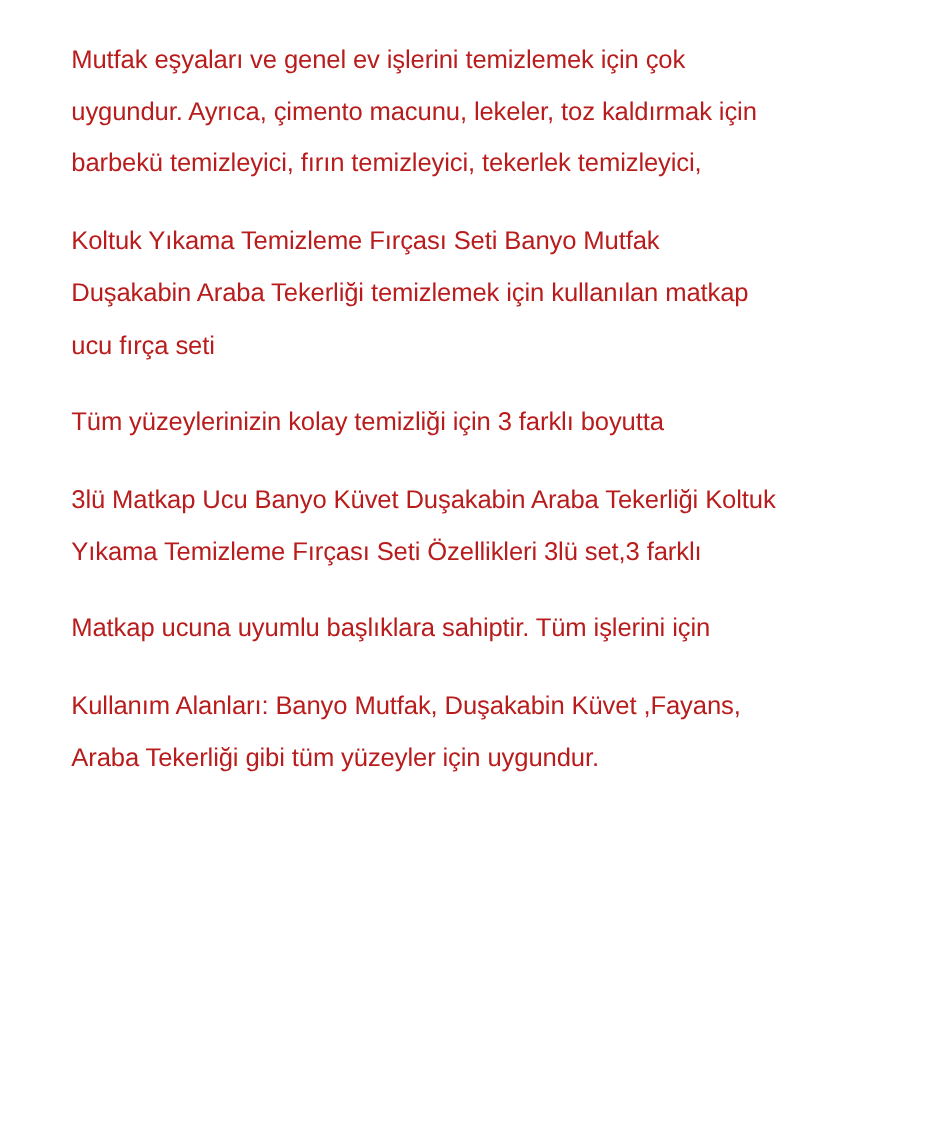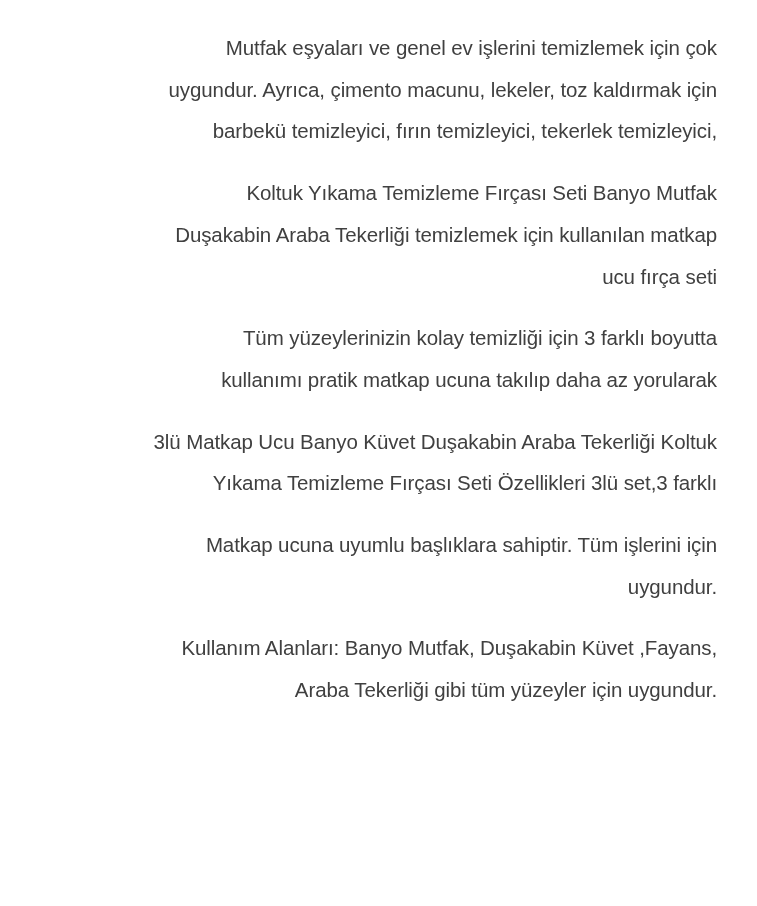--- a/index.html
+++ b/index.html
@@ -13,23 +13,22 @@
       overflow: hidden;
     }
     .content {
       position: absolute;
       left: 57px;
       top: 27px;
       width: 660px;
       font-family: "Liberation Sans", "DejaVu Sans", sans-serif;
       font-size: 20.5px;
       line-height: 41.7px;
-      color: #404040;
+      color: #b91c1c;
       letter-spacing: -0.1px;
-      text-align: right;
     }
     .content p {
       margin: 0 0 20px 0;
       padding: 0;
       word-spacing: 0px;
     }
     .content p:last-child {
       margin-bottom: 0;
     }
     .line {
@@ -46,27 +45,25 @@
     <span class="line">uygundur. Ayrıca, çimento macunu, lekeler, toz kaldırmak için</span>
     <span class="line">barbekü temizleyici, fırın temizleyici, tekerlek temizleyici,</span>
   </p>
   <p>
     <span class="line">Koltuk Yıkama Temizleme Fırçası Seti Banyo Mutfak</span>
     <span class="line">Duşakabin Araba Tekerliği temizlemek için kullanılan matkap</span>
     <span class="line">ucu fırça seti</span>
   </p>
   <p>
     <span class="line">Tüm yüzeylerinizin kolay temizliği için 3 farklı boyutta</span>
-    <span class="line">kullanımı pratik matkap ucuna takılıp daha az yorularak</span>
   </p>
   <p>
     <span class="line">3lü Matkap Ucu Banyo Küvet Duşakabin Araba Tekerliği Koltuk</span>
     <span class="line">Yıkama Temizleme Fırçası Seti Özellikleri 3lü set,3 farklı</span>
   </p>
   <p>
     <span class="line">Matkap ucuna uyumlu başlıklara sahiptir. Tüm işlerini için</span>
-    <span class="line">uygundur.</span>
   </p>
   <p>
     <span class="line">Kullanım Alanları: Banyo Mutfak, Duşakabin Küvet ,Fayans,</span>
     <span class="line">Araba Tekerliği gibi tüm yüzeyler için uygundur.</span>
   </p>
 </div>
 
 </body></html>

